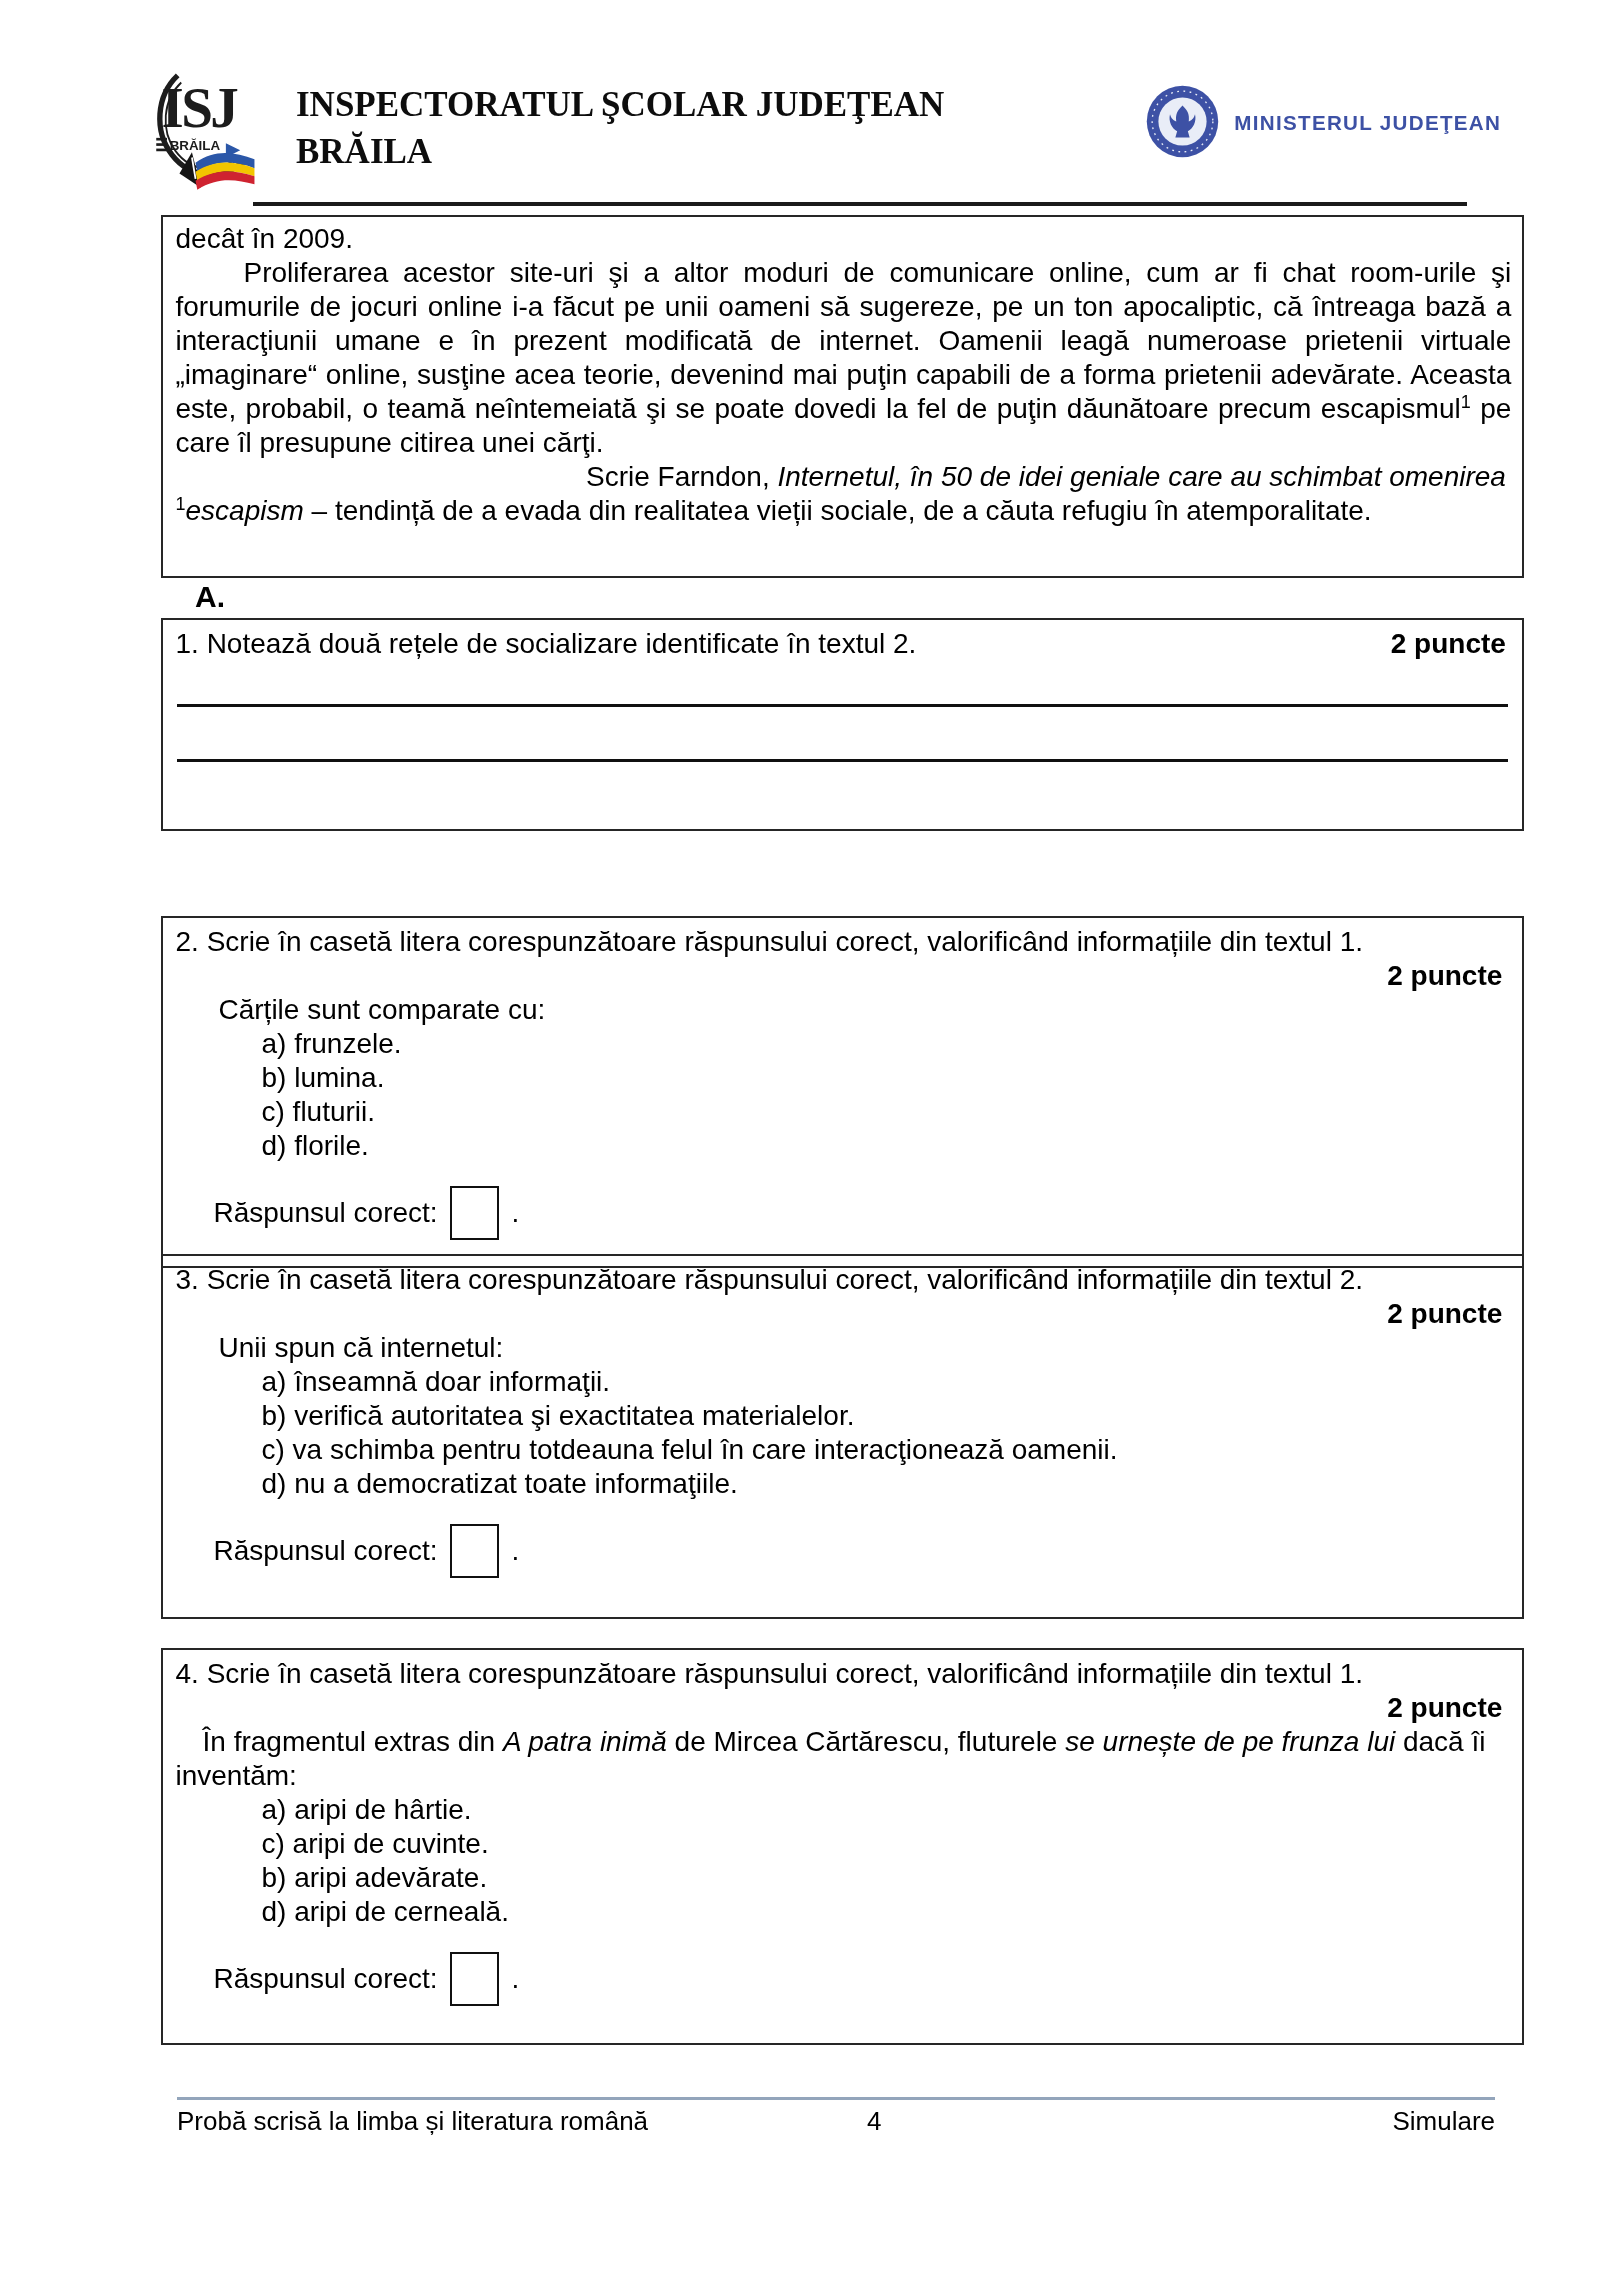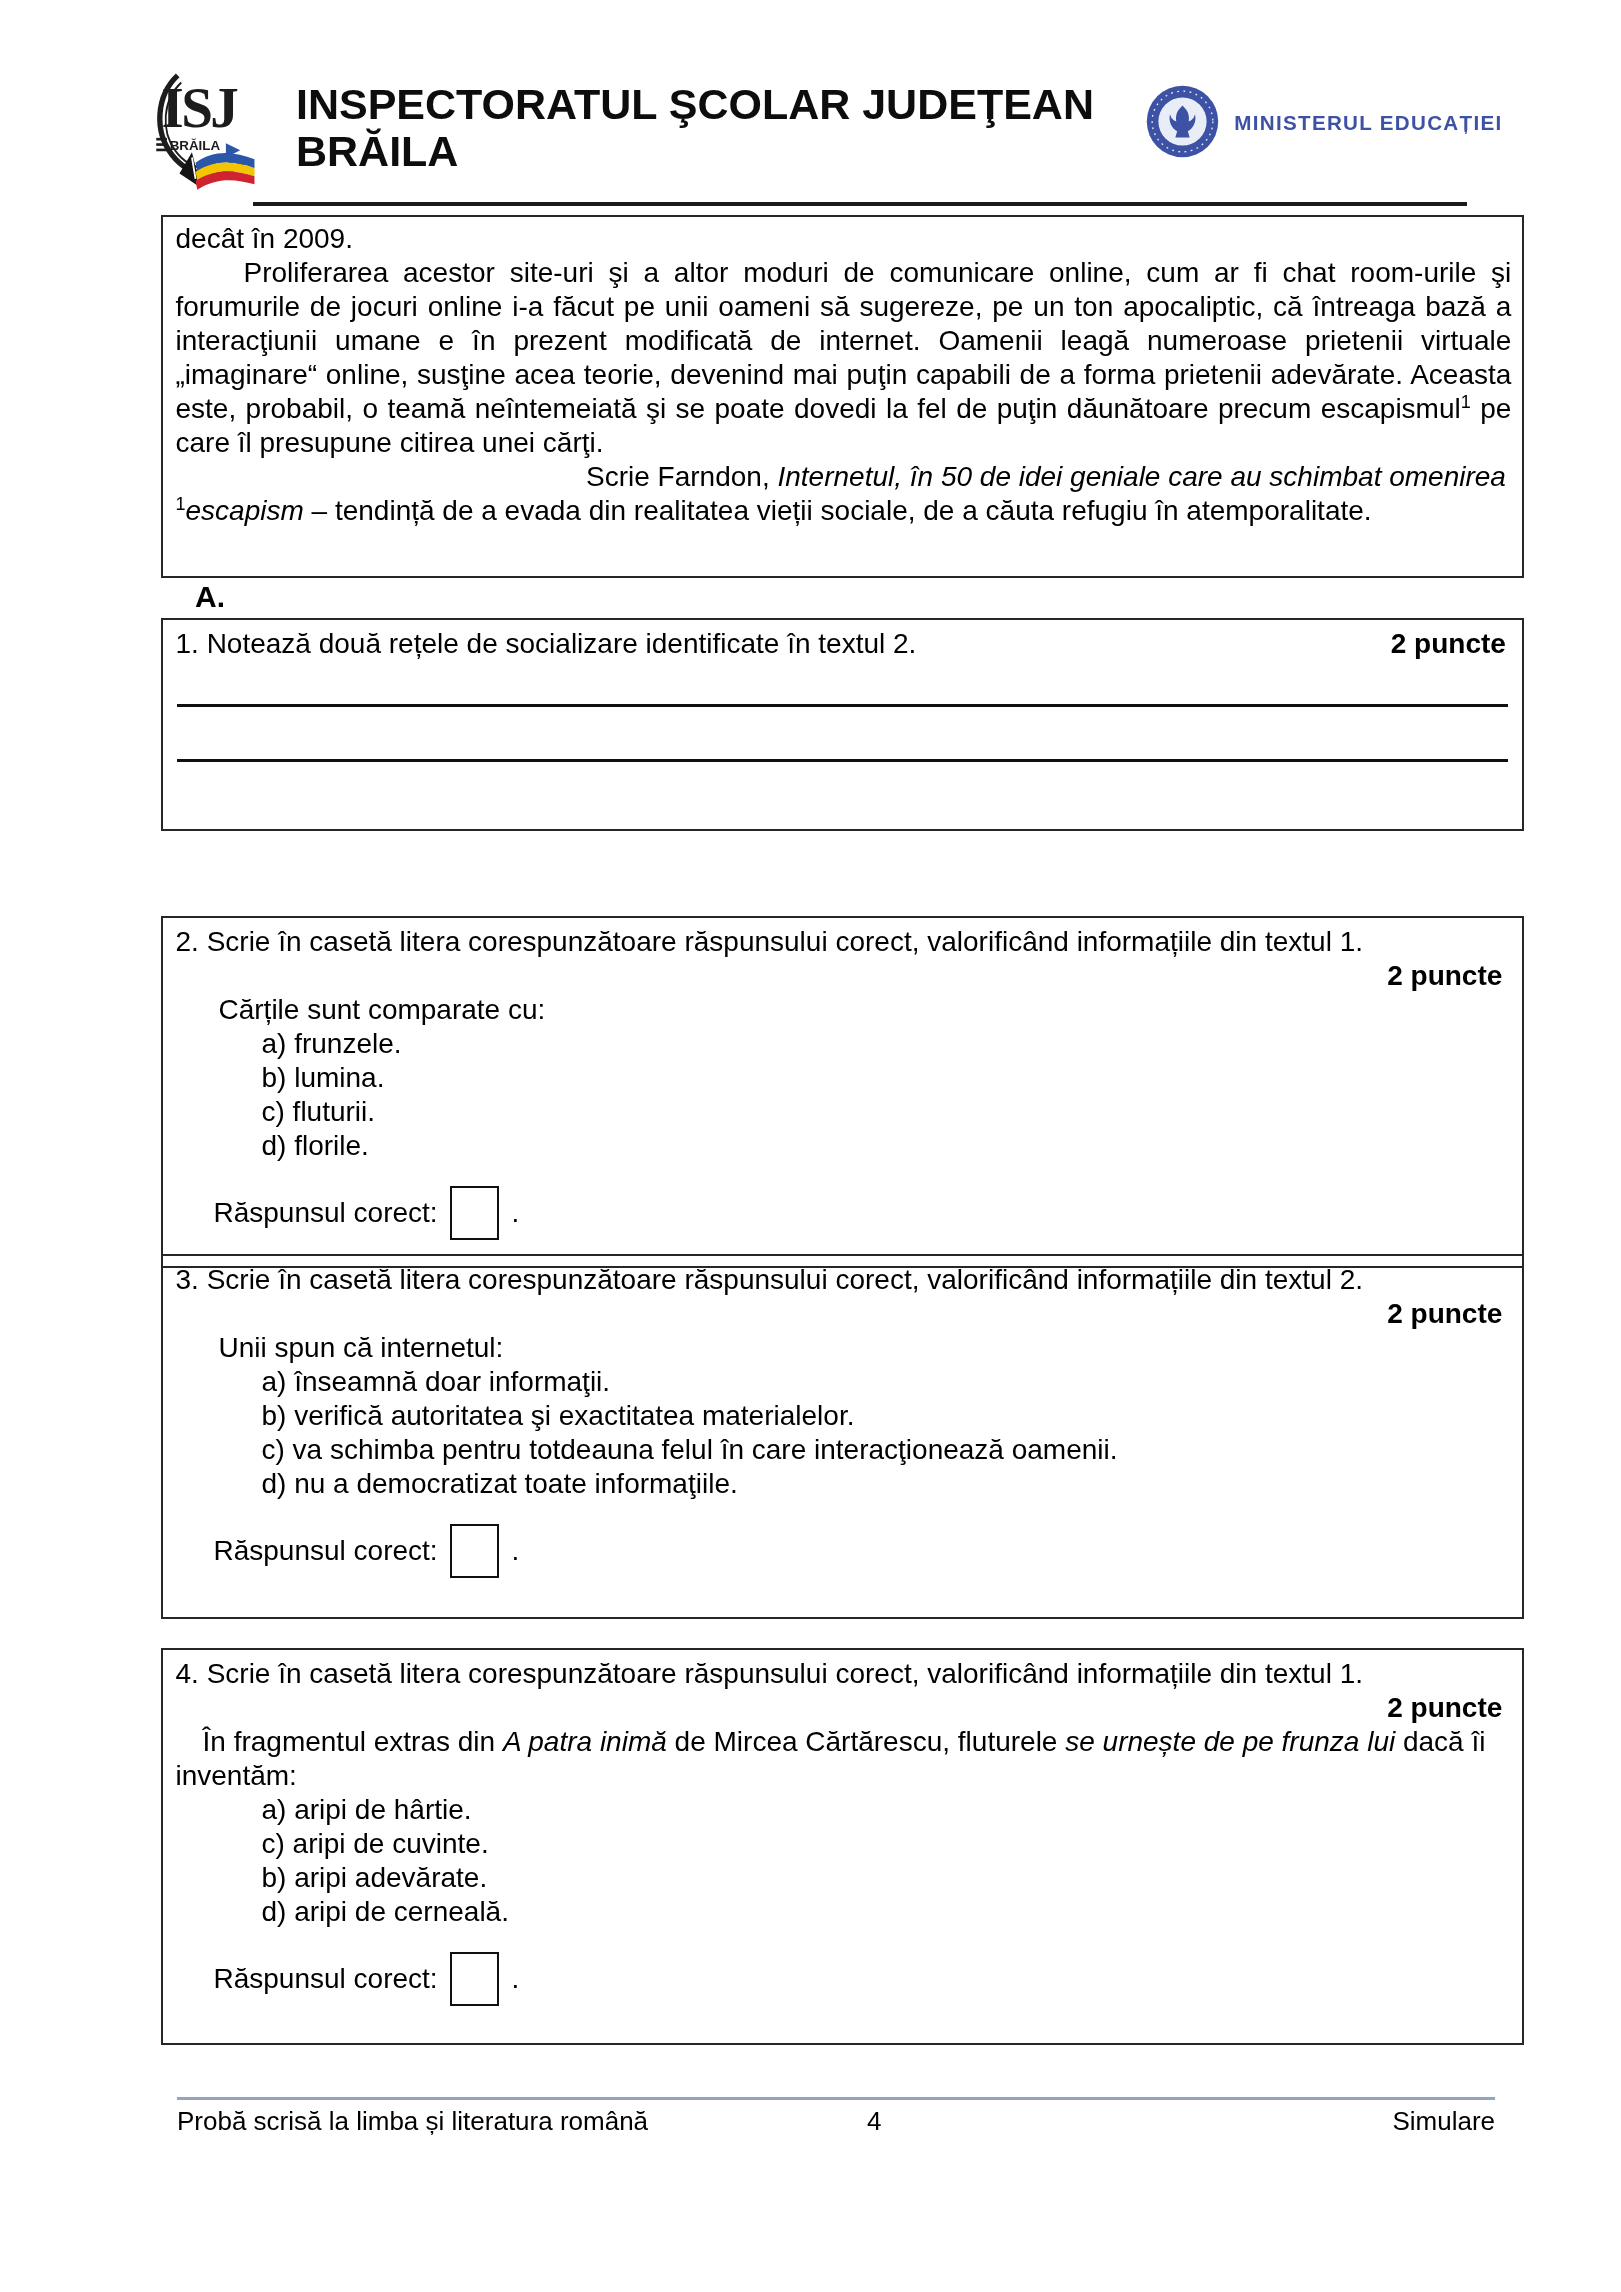--- a/index.html
+++ b/index.html
@@ -2,21 +2,21 @@
 <html style="font-size:14.3px"><head>
 <meta charset="utf-8">
 <style>
   html,body{margin:0;padding:0;background:#ffffff;}
   .page{position:relative;width:1621px;height:2285px;background:#fff;overflow:hidden;
         font-family:"Liberation Sans",sans-serif;color:#000;}
 
   
   .isj-logo{position:absolute;left:140px;top:70px;width:120px;height:125px;}
   .header-title{position:absolute;left:296px;top:81px;
-        font-family:Liberation Sans, sans-serif;font-weight:bold;font-size:43px;line-height:47px;color:#0d0d0d;}
+        font-family:Liberation Serif, serif;font-weight:bold;font-size:35px;line-height:47px;color:#0d0d0d;}
   .ministry{position:absolute;left:1145px;top:84px;display:flex;align-items:center;gap:14.3px;}
   .ministry-label{font-size:20.6px;font-weight:bold;letter-spacing:1.3px;color:#3d51a5;}
   .header-rule{position:absolute;left:253px;top:202px;width:1214px;height:3.6px;background:#1a1a1a;}
 
   
   .block{position:absolute;left:161px;width:1363px;border:2.7px solid #262626;box-sizing:border-box;
          font-size:28px;line-height:34px;}
   .text-box{top:215px;height:363px;padding:4.5px 10.7px 0 12.5px;}
   .para{margin:0;text-align:justify;text-indent:68px;}
   .first-line{margin:0;}
@@ -83,21 +83,21 @@
 
   <div class="ministry">
     <span>
       <svg width="75" height="75" viewBox="0 0 84 84" xmlns="http://www.w3.org/2000/svg">
         <circle cx="42" cy="42" r="40" fill="#3d51a5"></circle>
         <circle cx="42" cy="42" r="27" fill="#e9edf7"></circle>
         <path d="M 42 24 C 36 30 34 34 35 42 C 30 40 29 37 28 34 C 26 42 30 50 36 53 L 34 60 L 50 60 L 48 53 C 54 50 58 42 56 34 C 55 37 54 40 49 42 C 50 34 48 30 42 24 Z" fill="#3d51a5"></path>
         <circle cx="42" cy="42" r="34" fill="none" stroke="#e9edf7" stroke-width="1.5" stroke-dasharray="2 5"></circle>
       </svg>
     </span>
-    <span class="ministry-label">MINISTERUL EDUCAȚIEI</span>
+    <span class="ministry-label">MINISTERUL JUDEŢEAN</span>
   </div>
 
   <div class="header-rule"></div>
 
   <div class="block text-box">
     <p class="first-line">decât în 2009.</p>
     <p class="para"><span>Proliferarea acestor site-uri şi a altor moduri de comunicare online, cum ar fi chat room-urile şi forumurile de jocuri online i-a făcut pe unii oameni să sugereze, pe un ton apocaliptic, că întreaga bază a interacţiunii umane e în prezent modificată de internet. Oamenii leagă numeroase prietenii virtuale „imaginare“ online, susţine acea teorie, devenind mai puţin capabili de a forma prietenii adevărate. Aceasta este, probabil, o teamă neîntemeiată şi se poate dovedi la fel de puţin dăunătoare precum escapismul</span><sup>1</sup><span> pe care îl presupune citirea unei cărţi.</span></p>
     <p class="attribution"><span>Scrie Farndon, </span><span class="it">Internetul, în 50 de idei geniale care au schimbat omenirea</span></p>
     <p class="footnote"><sup>1</sup><span class="it">escapism</span><span> – tendință de a evada din realitatea vieții sociale, de a căuta refugiu în atemporalitate.</span></p>
   </div>

